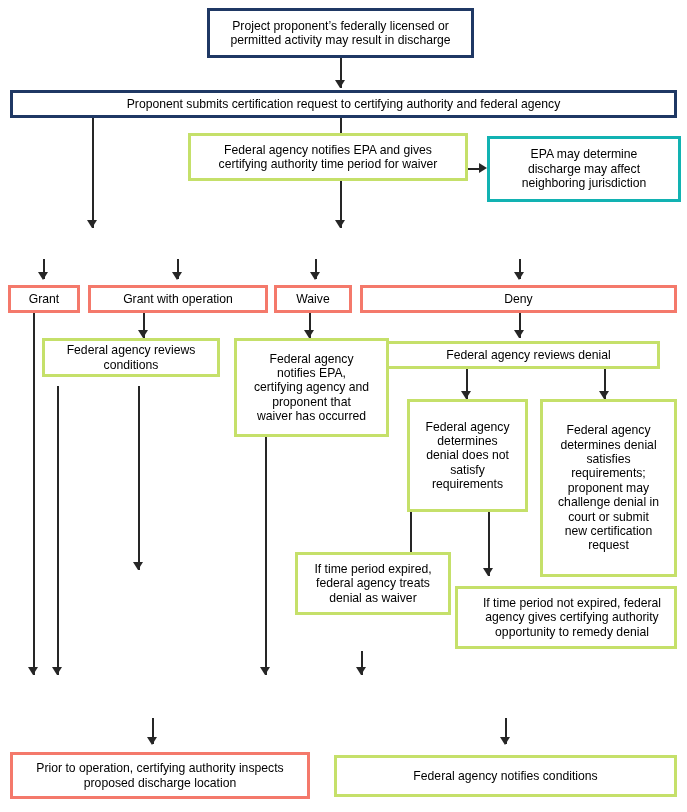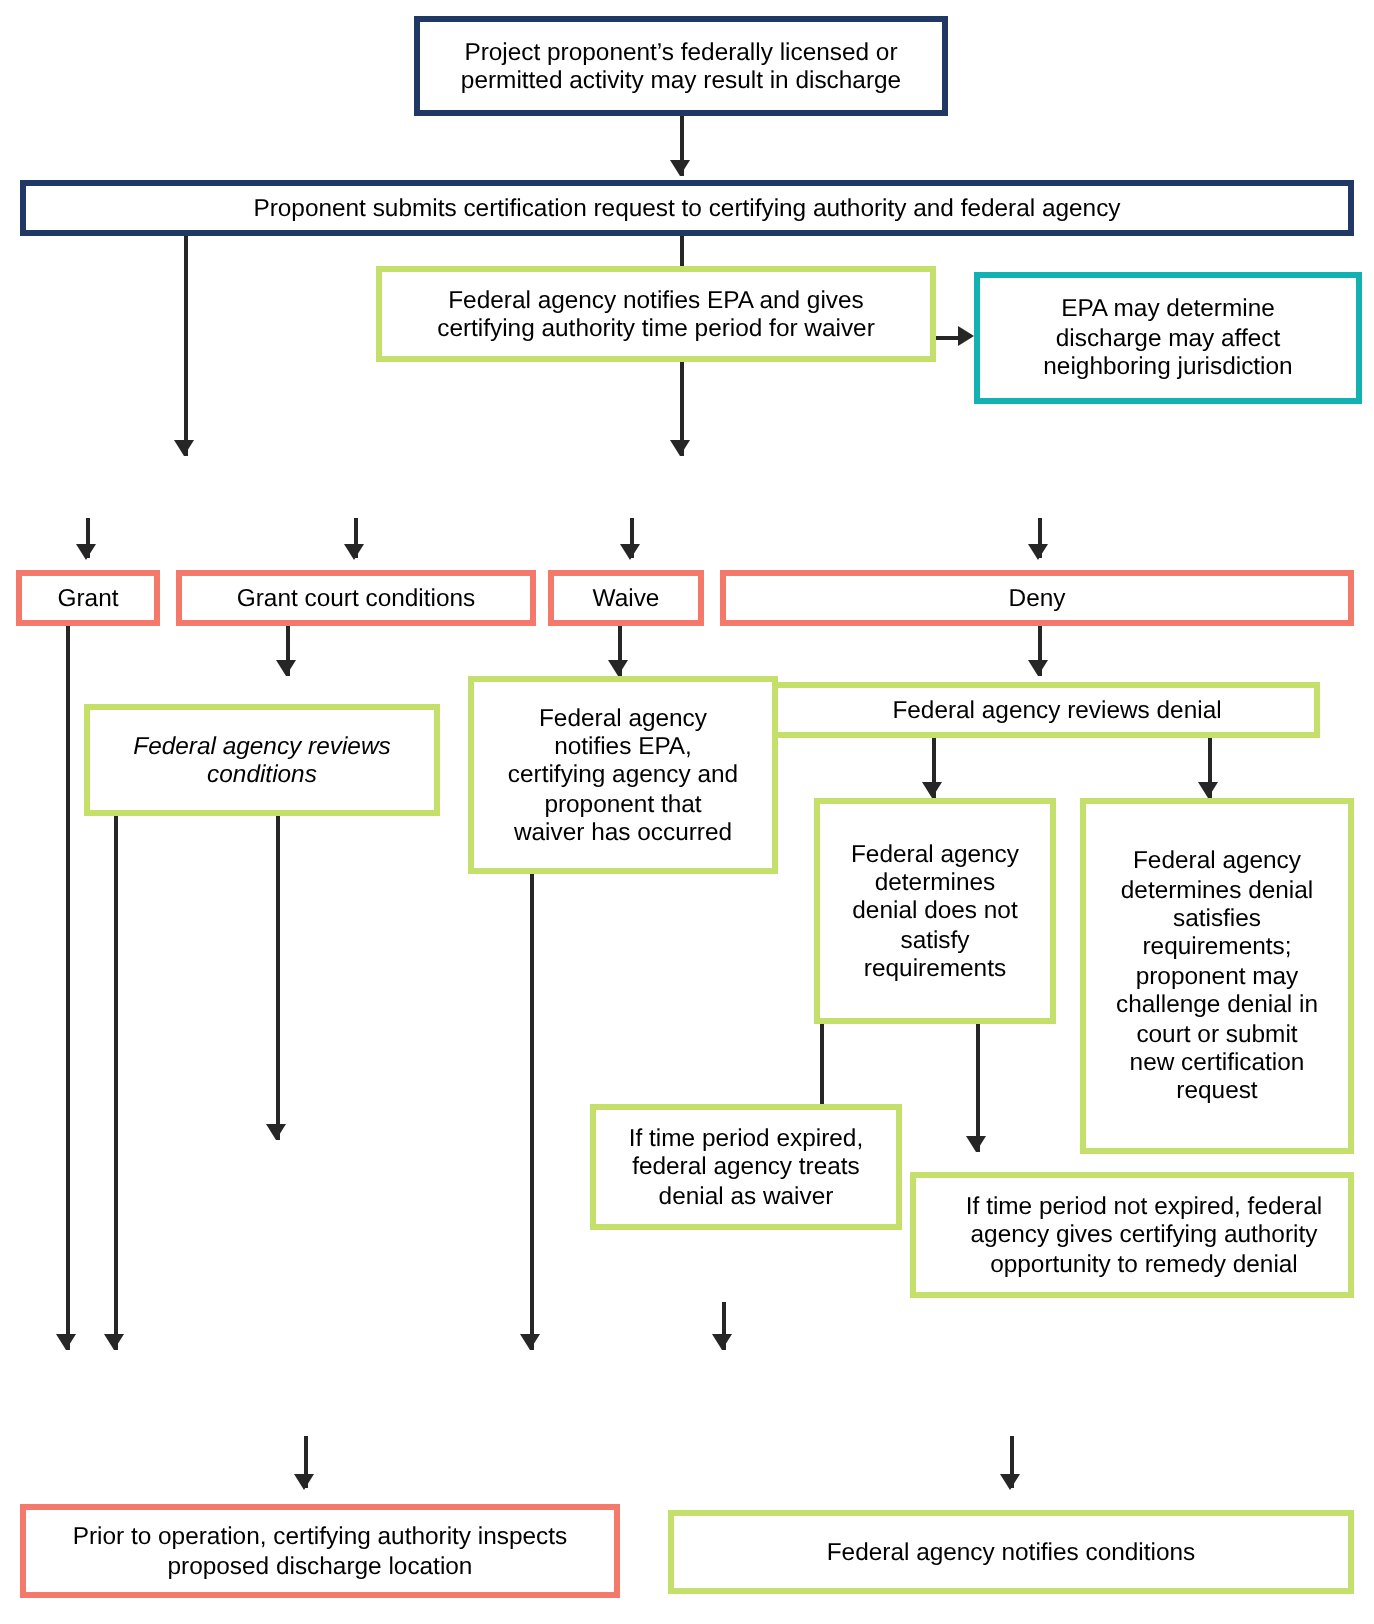--- a/index.html
+++ b/index.html
@@ -146,27 +146,27 @@
   <div class="node node-teal fs12" style="left:487px; top:136px; width:194px; height:66px;">EPA may determine
 discharge may affect
 neighboring jurisdiction</div>
 
   <div class="node node-green fs12" style="left:188px; top:133px; width:280px; height:48px;">Federal agency notifies EPA and gives
 certifying authority time period for waiver</div>
 
 
   <div class="node node-salmon fs12" style="left:8px; top:285px; width:72px; height:28px;">Grant</div>
 
-  <div class="node node-salmon fs12" style="left:88px; top:285px; width:180px; height:28px;">Grant court conditions</div>
+  <div class="node node-salmon fs12" style="left:88px; top:285px; width:180px; height:28px;">Grant with operation</div>
 
   <div class="node node-salmon fs12" style="left:274px; top:285px; width:78px; height:28px;">Waive</div>
 
   <div class="node node-salmon fs12" style="left:360px; top:285px; width:317px; height:28px;">Deny</div>
 
-  <div class="node node-green fs12" style="left:42px; top:352px; width:178px; height:56px;font-style:italic;">Federal agency reviews
+  <div class="node node-green fs12" style="left:42px; top:338px; width:178px; height:39px;">Federal agency reviews
 conditions</div>
 
   <div class="node node-green fs12" style="left:234px; top:338px; width:155px; height:99px;">Federal agency
 notifies EPA,
 certifying agency and
 proponent that
 waiver has occurred</div>
 
   <div class="node node-green fs12" style="left:386px; top:341px; width:274px; height:28px;padding-left:15px;">Federal agency reviews denial</div>
 

